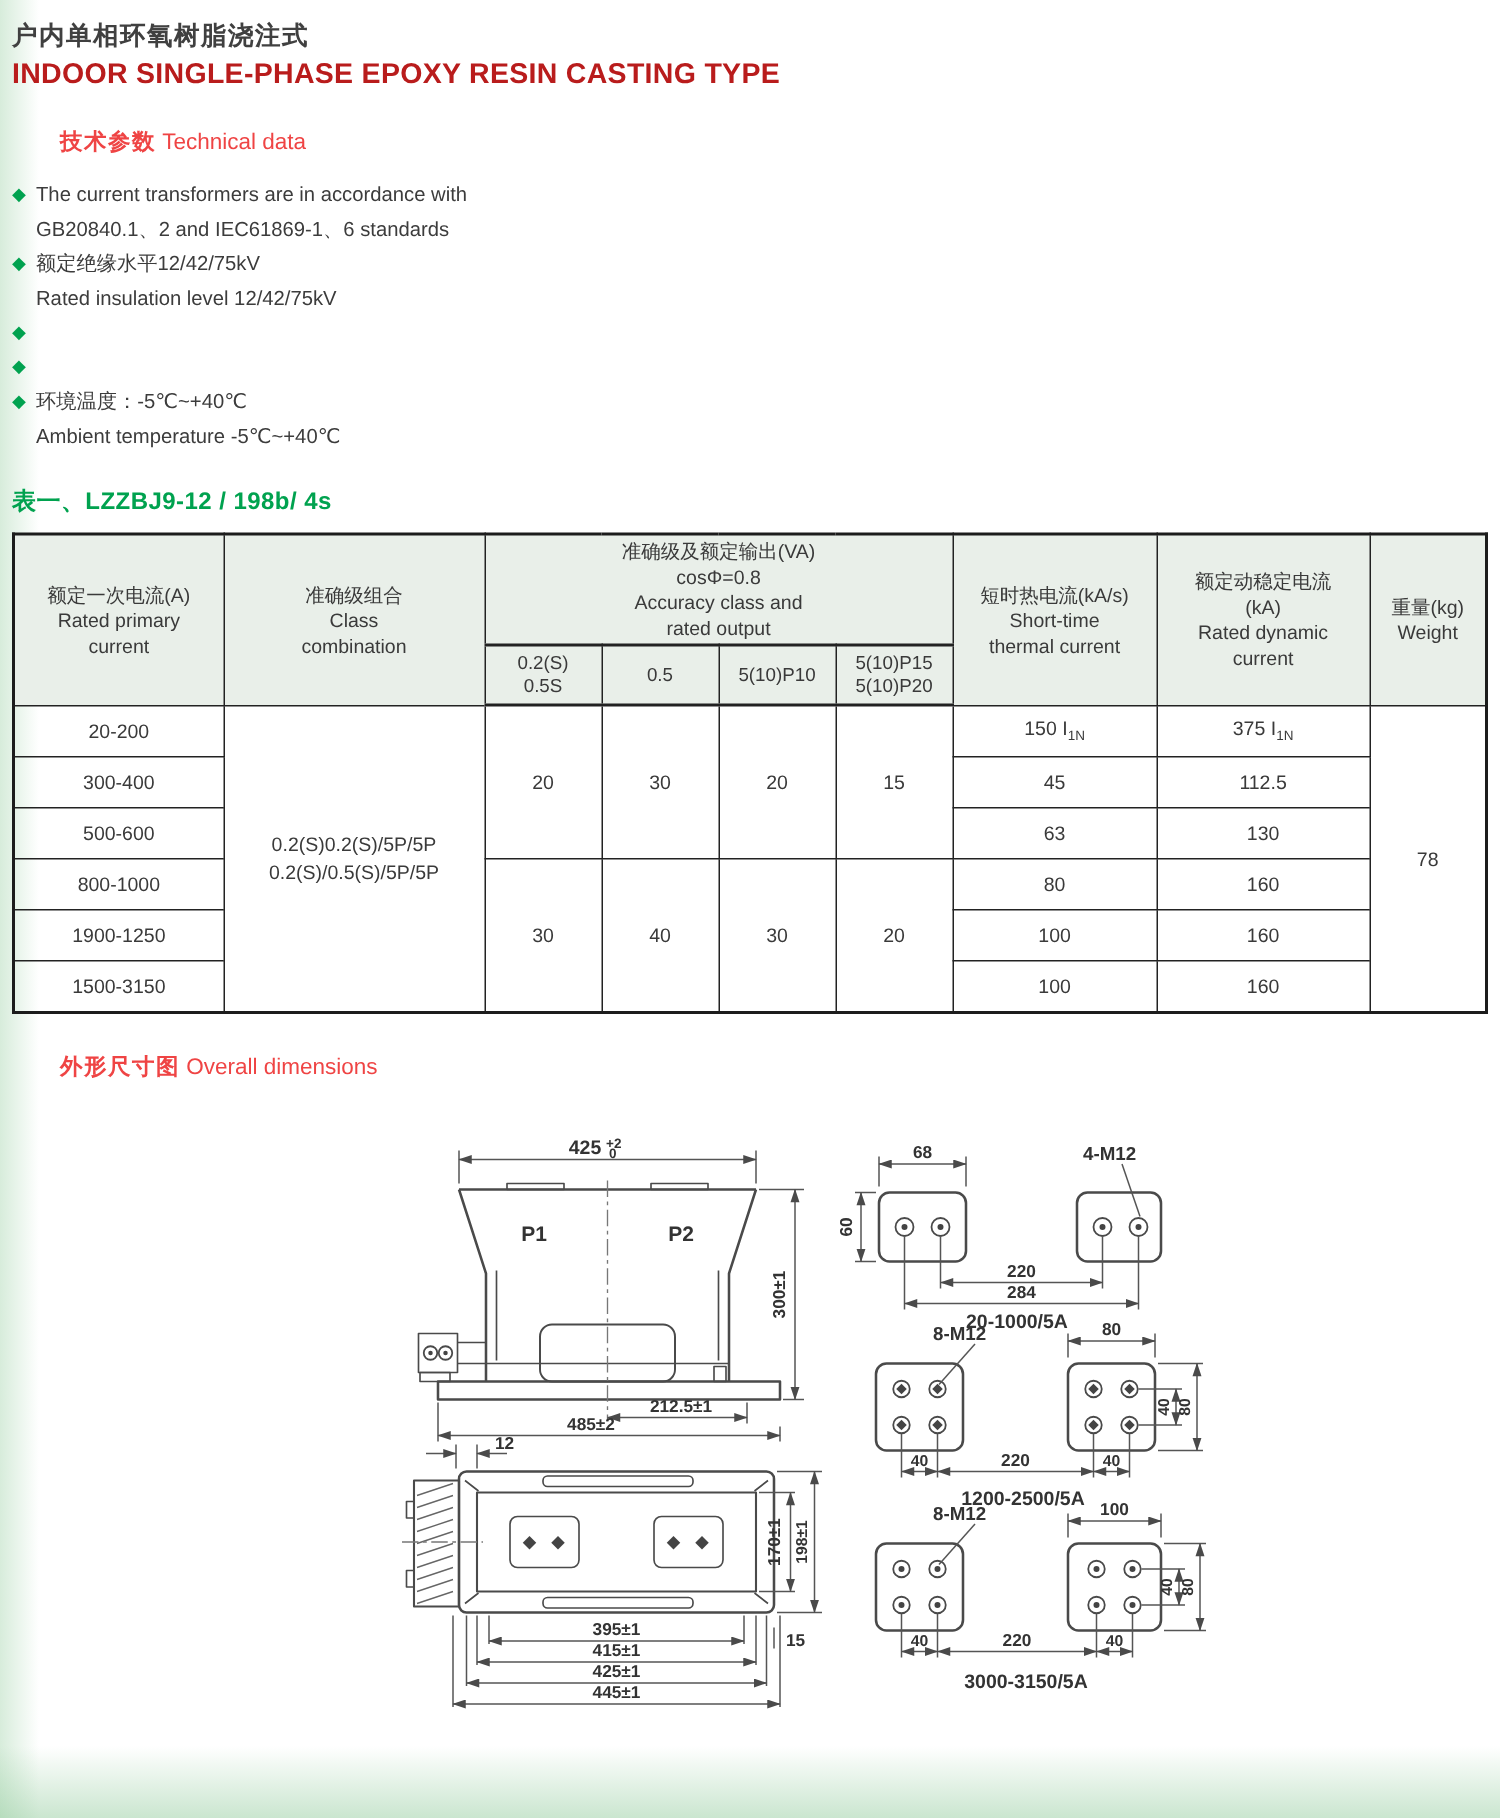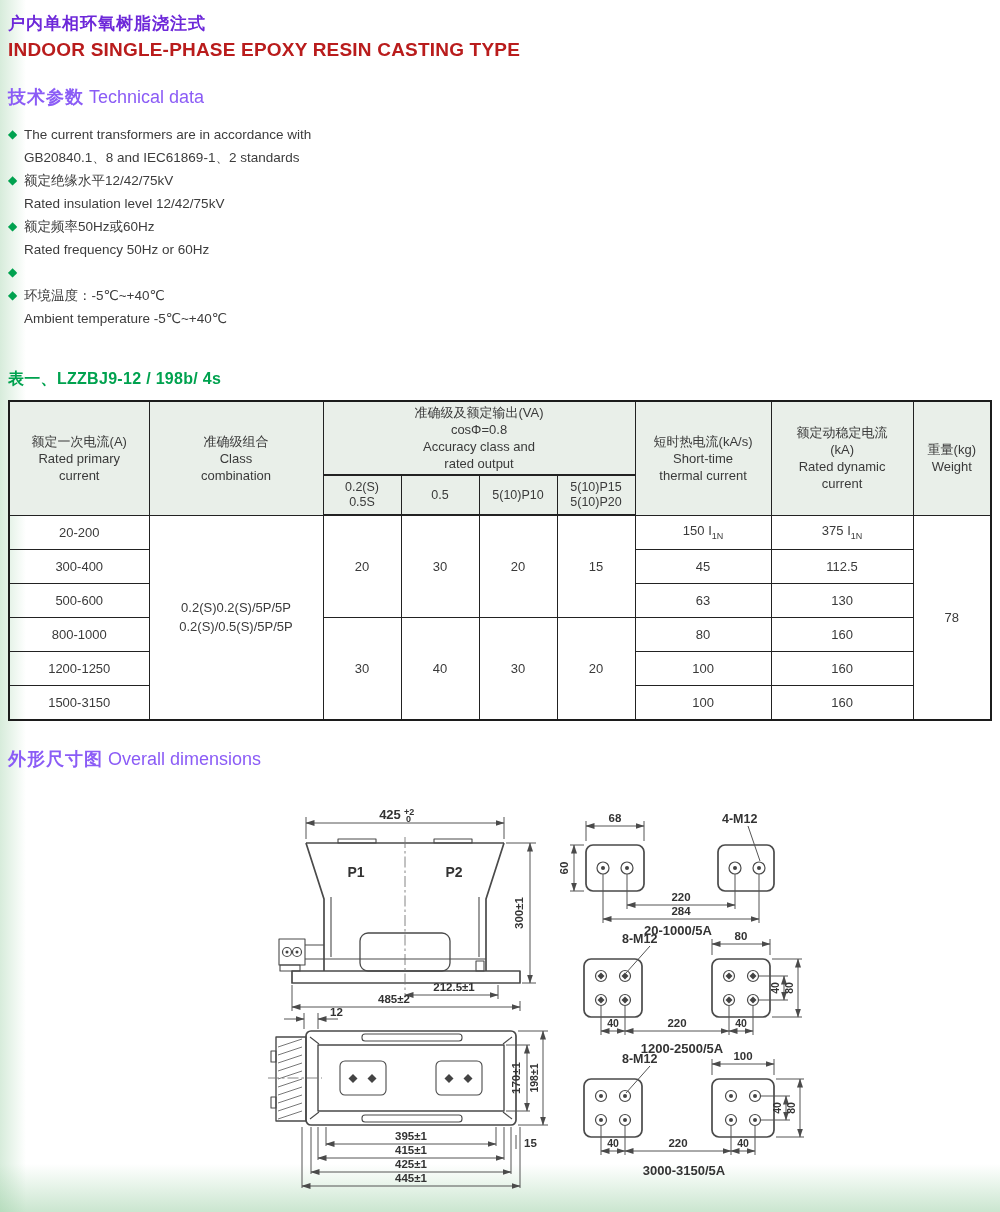--- a/index.html
+++ b/index.html
@@ -7,30 +7,30 @@
     width:1000px;height:1212px;position:relative;overflow:hidden;
     background:#ffffff;
     font-family:"Liberation Sans","DejaVu Sans",sans-serif;
     color:#3c3c3c;
   }
   .edge-left{position:absolute;left:0;top:0;width:26px;height:100%;
     background:linear-gradient(90deg,rgba(150,205,160,.38),rgba(150,205,160,0));pointer-events:none;}
   .edge-bottom{position:absolute;left:0;bottom:0;width:100%;height:48px;
     background:linear-gradient(0deg,rgba(150,205,160,.5),rgba(150,205,160,0));pointer-events:none;}
   .content{position:relative;padding:12px 10px 0 8px;}
-  .t-cn{color:#6d28d9;font-size:17px;font-weight:bold;letter-spacing:1px;}
+  .t-cn{color:#404040;font-size:17px;font-weight:bold;letter-spacing:1px;}
   .t-en{color:#b91c1c;font-size:19px;font-weight:bold;margin-top:4px;letter-spacing:.2px;}
-  .sec-head{margin-top:24px;font-size:18px;color:#8b5cf6;}
+  .sec-head{margin-top:24px;font-size:15px;color:#ef4444;margin-left:32px;}
   .sec-head .cn{font-weight:bold;letter-spacing:1px;}
   .sec-head .en{font-weight:normal;}
   .bullets{margin-top:14px;font-size:13.5px;line-height:23px;color:#3c3c3c;}
   .bullet{display:flex;align-items:flex-start;}
   .bullet .diamond{color:#00a24f;font-size:12px;width:16px;flex:0 0 16px;line-height:23px;}
   .b-en{white-space:pre-line;}
-  .tbl-title{margin-top:39px;font-size:16px;font-weight:bold;color:#00a24f;letter-spacing:.3px;}
+  .tbl-title{margin-top:22px;font-size:16px;font-weight:bold;color:#00a24f;letter-spacing:.3px;}
   table.spec{border-collapse:collapse;margin-top:10px;width:982px;table-layout:fixed;
     border:2px solid #1c1c1c;font-size:13px;color:#3a3a3a;}
   table.spec td{border:1px solid #222;text-align:center;vertical-align:middle;padding:2px 3px;}
   td.th{background:#e9efe9;white-space:pre-line;line-height:17px;}
   tr.hdr1 td{height:66px;}
   tr.hdr2 td{height:34px;line-height:15px;font-size:12.5px;}
   tr.hdr2 td, tr.hdr1 td.grp{border-bottom-width:2px;margin-top:16px;}
   tr.body td{height:29px;}
   td.combo{white-space:pre-line;line-height:19px;}
   sub.subn{font-size:9px;text-align:right;}
@@ -63,36 +63,32 @@
   <div class="sec-head">
     <span class="cn">技术参数</span>
     <span class="en">Technical data</span>
   </div>
 
   <div class="bullets">
     <div class="bullet">
       <span class="diamond">◆</span>
       <div>
            <div class="b-en">The current transformers are in accordance with
-GB20840.1、8 and IEC61869-1、2 standards</div>
+GB20840.1、2 and IEC61869-1、6 standards</div>
         </div>
     </div>
     <div class="bullet">
       <span class="diamond">◆</span>
       <div>
           <div>额定绝缘水平12/42/75kV</div>
            <div class="b-en">Rated insulation level 12/42/75kV</div>
         </div>
     </div>
     <div class="bullet">
       <span class="diamond">◆</span>
-      <div>
-          <div>额定频率50Hz或60Hz</div>
-           <div class="b-en">Rated frequency 50Hz or 60Hz</div>
-        </div>
     </div>
     <div class="bullet">
       <span class="diamond">◆</span>
     </div>
     <div class="bullet">
       <span class="diamond">◆</span>
       <div>
           <div>环境温度：-5℃~+40℃</div>
            <div class="b-en">Ambient temperature -5℃~+40℃</div>
         </div>
@@ -168,21 +164,21 @@
     <tr class="body">
       <td>800-1000</td>
       <td rowspan="3">30</td>
       <td rowspan="3">40</td>
       <td rowspan="3">30</td>
       <td rowspan="3">20</td>
       <td>80</td>
       <td>160</td>
     </tr>
     <tr class="body">
-      <td>1200-1250</td>
+      <td>1900-1250</td>
       <td>100</td>
       <td>160</td>
     </tr>
     <tr class="body">
       <td>1500-3150</td>
       <td>100</td>
       <td>160</td>
     </tr>
   </tbody>
     </table>

